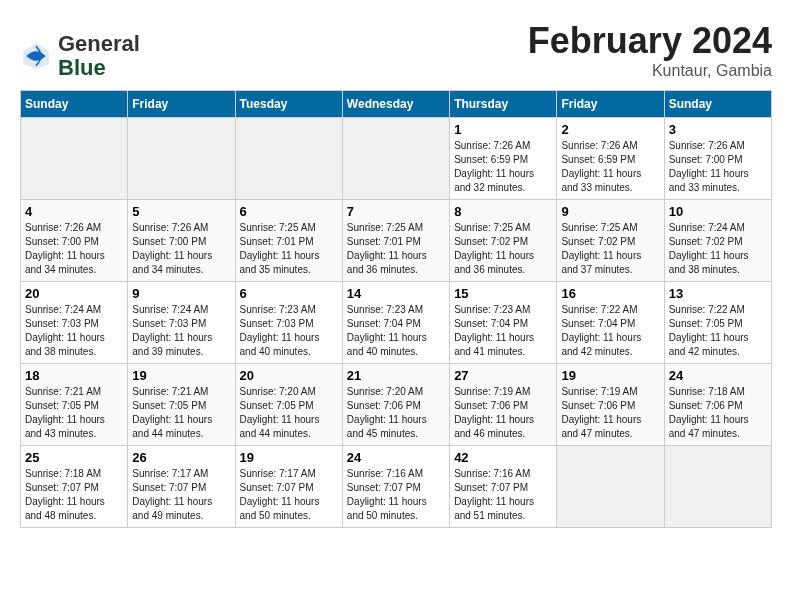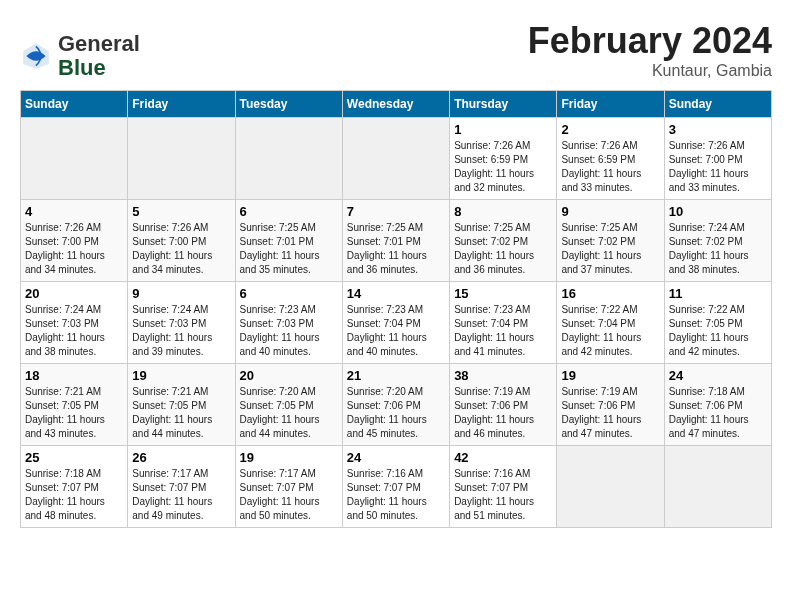--- a/index.html
+++ b/index.html
@@ -184,21 +184,21 @@
         </td>
         <td>
           <span class="day-num">15</span>
           <div class="day-info">Sunrise: 7:23 AM<br>Sunset: 7:04 PM<br>Daylight: 11 hours<br>and 41 minutes.</div>
         </td>
         <td>
           <span class="day-num">16</span>
           <div class="day-info">Sunrise: 7:22 AM<br>Sunset: 7:04 PM<br>Daylight: 11 hours<br>and 42 minutes.</div>
         </td>
         <td>
-          <span class="day-num">11</span>
+          <span class="day-num">13</span>
           <div class="day-info">Sunrise: 7:22 AM<br>Sunset: 7:05 PM<br>Daylight: 11 hours<br>and 42 minutes.</div>
         </td>
       </tr>
       <tr>
         <td>
           <span class="day-num">18</span>
           <div class="day-info">Sunrise: 7:21 AM<br>Sunset: 7:05 PM<br>Daylight: 11 hours<br>and 43 minutes.</div>
         </td>
         <td>
           <span class="day-num">19</span>
@@ -206,21 +206,21 @@
         </td>
         <td>
           <span class="day-num">20</span>
           <div class="day-info">Sunrise: 7:20 AM<br>Sunset: 7:05 PM<br>Daylight: 11 hours<br>and 44 minutes.</div>
         </td>
         <td>
           <span class="day-num">21</span>
           <div class="day-info">Sunrise: 7:20 AM<br>Sunset: 7:06 PM<br>Daylight: 11 hours<br>and 45 minutes.</div>
         </td>
         <td>
-          <span class="day-num">38</span>
+          <span class="day-num">27</span>
           <div class="day-info">Sunrise: 7:19 AM<br>Sunset: 7:06 PM<br>Daylight: 11 hours<br>and 46 minutes.</div>
         </td>
         <td>
           <span class="day-num">19</span>
           <div class="day-info">Sunrise: 7:19 AM<br>Sunset: 7:06 PM<br>Daylight: 11 hours<br>and 47 minutes.</div>
         </td>
         <td>
           <span class="day-num">24</span>
           <div class="day-info">Sunrise: 7:18 AM<br>Sunset: 7:06 PM<br>Daylight: 11 hours<br>and 47 minutes.</div>
         </td>

